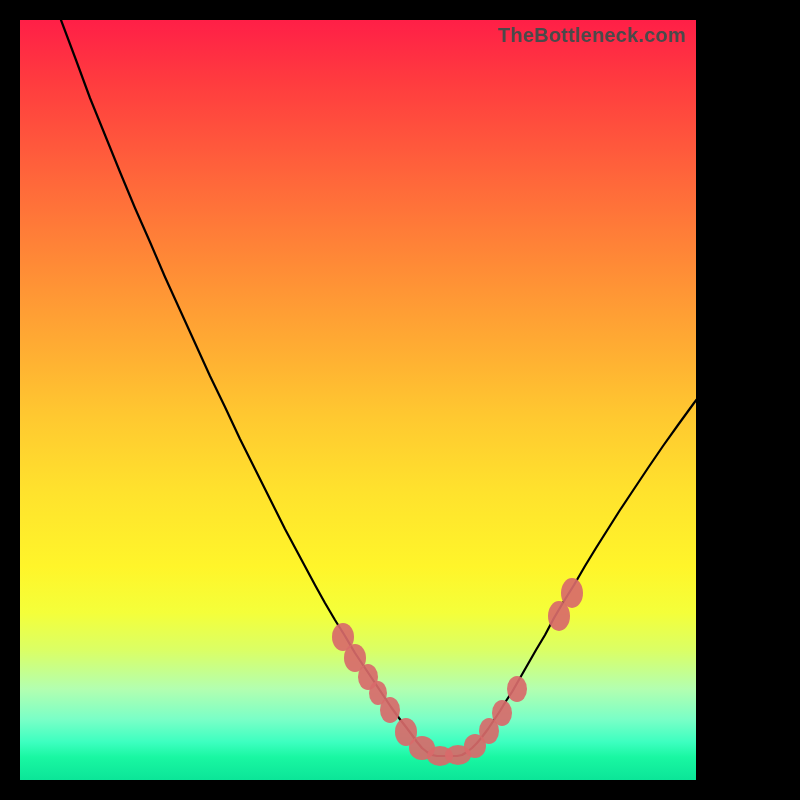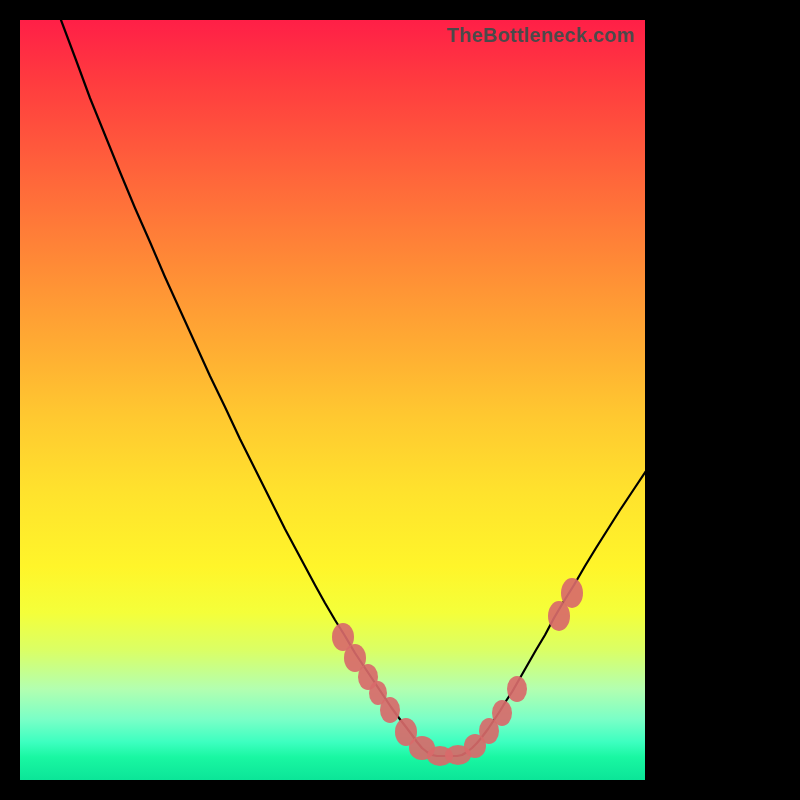--- a/index.html
+++ b/index.html
@@ -3,21 +3,21 @@
 <meta charset="utf-8">
 <style>
   * { margin: 0; padding: 0; box-sizing: border-box; }
   html, body { width: 800px; height: 800px; overflow: hidden; background: #000; }
   .frame {
     width: 800px; height: 800px; background: #000; position: relative;
   }
   .plot-area {
     position: absolute;
     left: 20px; top: 20px;
-    width: 625px; height: 760px;
+    width: 676px; height: 760px;
     background: linear-gradient(to bottom,
       #ff1f47 0%,
       #ff3b3f 8%,
       #ff6a3a 22%,
       #ff8a36 32%,
       #ffa933 42%,
       #ffc830 52%,
       #ffe22d 62%,
       #fff52a 72%,
       #f4ff3a 78%,

